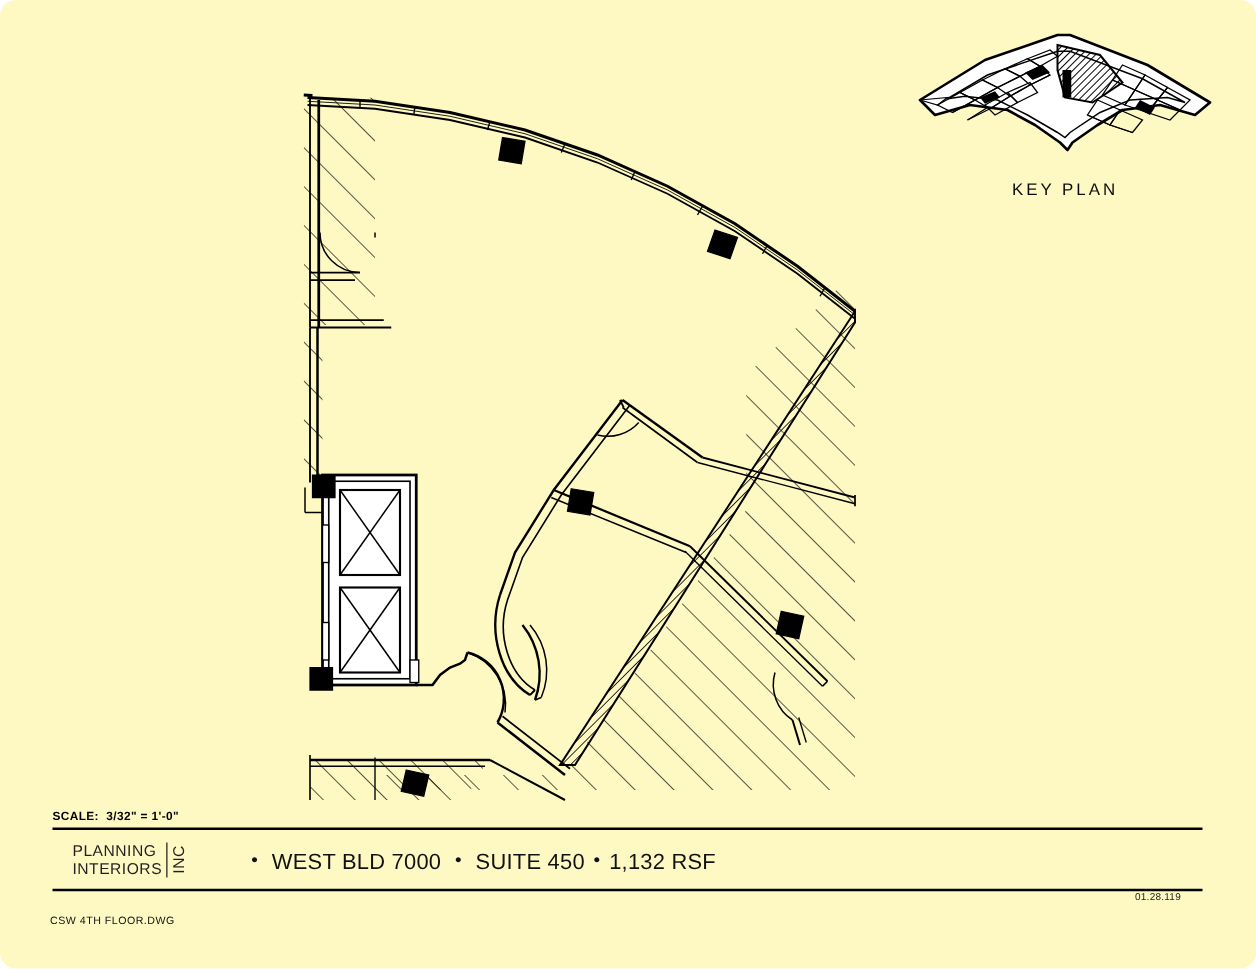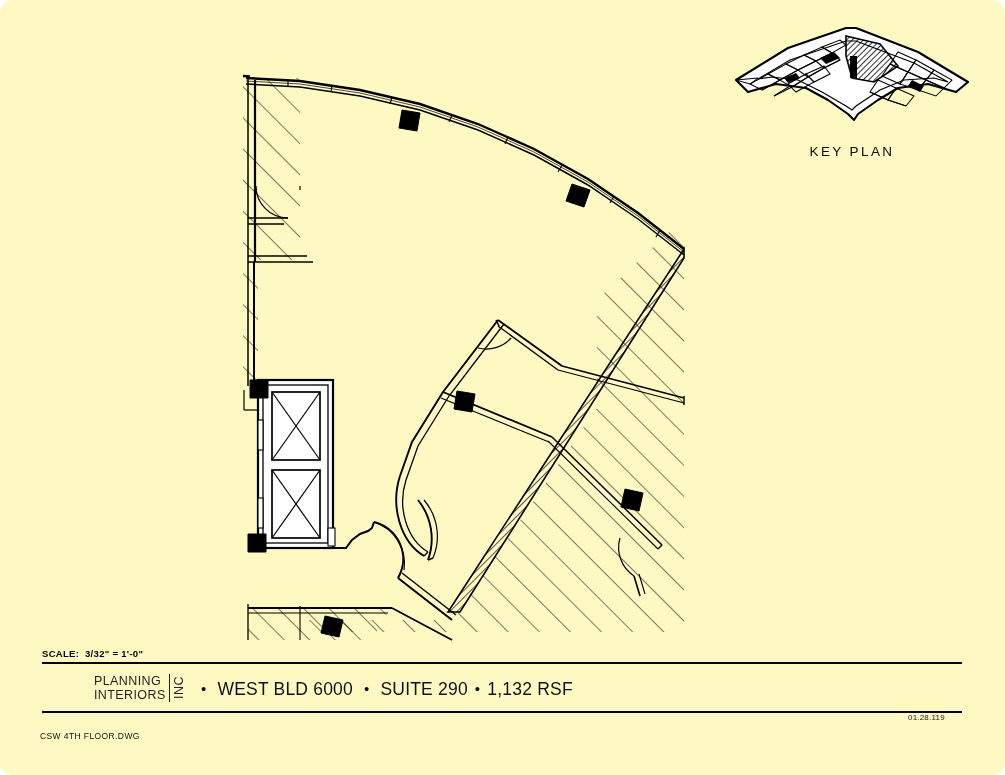--- a/index.html
+++ b/index.html
@@ -73,21 +73,20 @@
   #rule-top  { left: 42px; top: 662px; width: 920px; height: 1.6px; }
   #rule-bot  { left: 42px; top: 711px; width: 920px; height: 1.6px; }
 
   #logo {
     position: absolute;
     left: 58px;
     top: 671px;
     height: 34px;
     display: flex;
     align-items: center;
-    margin-left: 36px;
   }
   #logo-words {
     display: flex;
     flex-direction: column;
     justify-content: center;
     line-height: 1.12;
     font-size: 12.5px;
     letter-spacing: 0.4px;
     color: #231f20;
     font-family: "Liberation Sans", sans-serif;
@@ -431,23 +430,23 @@
     <div id="logo-words">
       <span>PLANNING</span>
       <span>INTERIORS</span>
     </div>
     <div id="logo-div"></div>
     <div id="logo-inc">INC</div>
   </div>
 
   <div id="title-line">
     <span class="ti-sep">•</span>
-    <span>WEST BLD 6000</span>
+    <span>WEST BLD 7000</span>
     <span class="ti-sep">•</span>
-    <span>SUITE 290</span>
+    <span>SUITE 450</span>
     <span class="ti-sep tight">•</span>
     <span>1,132 RSF</span>
   </div>
 
   <div id="date-code">01.28.119</div>
 
   <div id="dwg-name">CSW 4TH FLOOR.DWG</div>
 
 </div>
 

